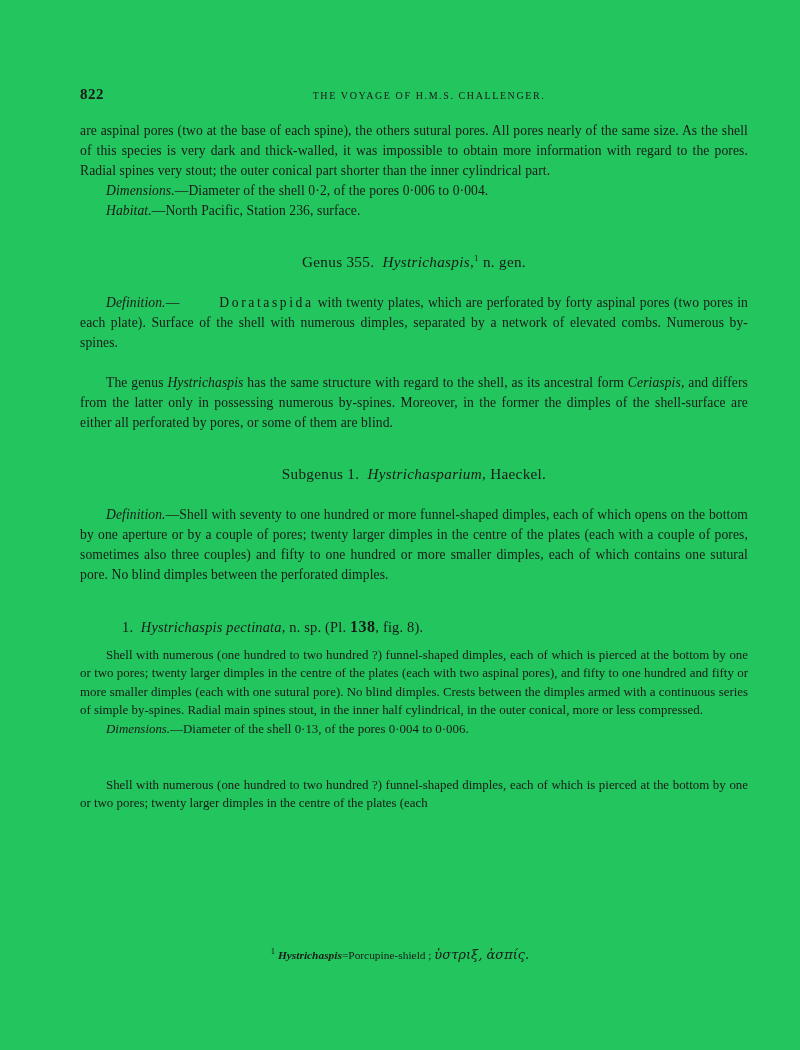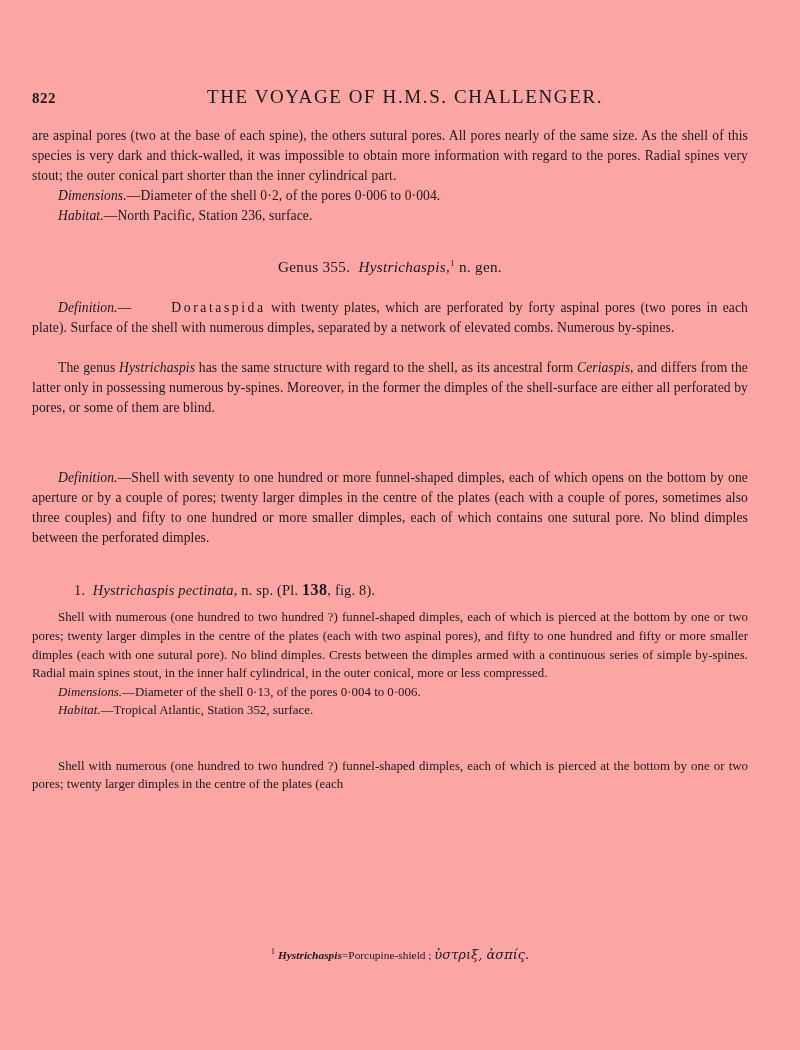--- a/index.html
+++ b/index.html
@@ -11,38 +11,38 @@
     height: 1050px;
     background: #ffffff;
     font-family: "Liberation Serif", serif;
     color: #1a1a18;
   }
   .page {
     position: relative;
     width: 800px;
     height: 1050px;
     box-sizing: border-box;
-    padding: 86px 52px 20px 32px;
-    background: #fca5a5;
+    padding: 86px 52px 20px 80px;
+    background: #22c55e;
   }
   .header-row {
     display: flex;
     align-items: baseline;
     margin-bottom: 18px;
   }
   .folio {
     font-weight: bold;
     font-size: 15px;
     letter-spacing: 0.5px;
     width: 120px;
   }
   .running-head {
     flex: 1;
     text-align: center;
-    font-size: 19px;
+    font-size: 10px;
     letter-spacing: 1.6px;
     padding-right: 90px;
     white-space: nowrap;
   }
   p {
     margin: 0 0 0 0;
     font-size: 13.6px;
     line-height: 1.47;
     text-align: justify;
     text-justify: inter-word;
@@ -130,36 +130,36 @@
   <div class="spacer-md"></div>
 
   <p class="body-text hang"><span class="it">Definition.</span>—<span class="sp">Dorataspida</span> <span>with twenty plates, which are perforated by forty aspinal pores (two pores in each plate). Surface of the shell with numerous dimples, separated by a network of elevated combs. Numerous by-spines.</span></p>
 
   <div class="spacer-md"></div>
 
   <p class="body-text indent"><span>The genus </span><span class="it">Hystrichaspis</span><span> has the same structure with regard to the shell, as its ancestral form </span><span class="it">Ceriaspis</span><span>, and differs from the latter only in possessing numerous by-spines. Moreover, in the former the dimples of the shell-surface are either all perforated by pores, or some of them are blind.</span></p>
 
   <div class="spacer-lg"></div>
 
+  <p class="center"><span>Subgenus 1.</span>&nbsp;&nbsp;<span class="it">Hystrichasparium,</span> <span>Haeckel.</span></p>
 
   <div class="spacer-md"></div>
 
   <p class="body-text hang"><span class="it">Definition.</span><span>—Shell with seventy to one hundred or more funnel-shaped dimples, each of which opens on the bottom by one aperture or by a couple of pores; twenty larger dimples in the centre of the plates (each with a couple of pores, sometimes also three couples) and fifty to one hundred or more smaller dimples, each of which contains one sutural pore. No blind dimples between the perforated dimples.</span></p>
 
   <div class="spacer-lg"></div>
 
   <p class="sec-head"><span class="num">1.</span>&nbsp;&nbsp;<span class="it">Hystrichaspis pectinata,</span><span> n. sp. (Pl. </span><span class="plate">138</span><span>, fig. 8).</span></p>
 
   <div class="spacer-sm"></div>
 
   <p class="small indent">Shell with numerous (one hundred to two hundred ?) funnel-shaped dimples, each of which is pierced at the bottom by one or two pores; twenty larger dimples in the centre of the plates (each with two aspinal pores), and fifty to one hundred and fifty or more smaller dimples (each with one sutural pore). No blind dimples. Crests between the dimples armed with a continuous series of simple by-spines. Radial main spines stout, in the inner half cylindrical, in the outer conical, more or less compressed.</p>
 
   <p class="small hang"><span class="it">Dimensions.</span><span>—Diameter of the shell 0·13, of the pores 0·004 to 0·006.</span></p>
 
-  <p class="small hang"><span class="it">Habitat.</span><span>—Tropical Atlantic, Station 352, surface.</span></p>
 
   <div class="spacer-lg"></div>
 
 
   <div class="spacer-sm"></div>
 
   <p class="small indent">Shell with numerous (one hundred to two hundred ?) funnel-shaped dimples, each of which is pierced at the bottom by one or two pores; twenty larger dimples in the centre of the plates (each</p>
 
   <div class="footnote">
     <sup>1</sup>

